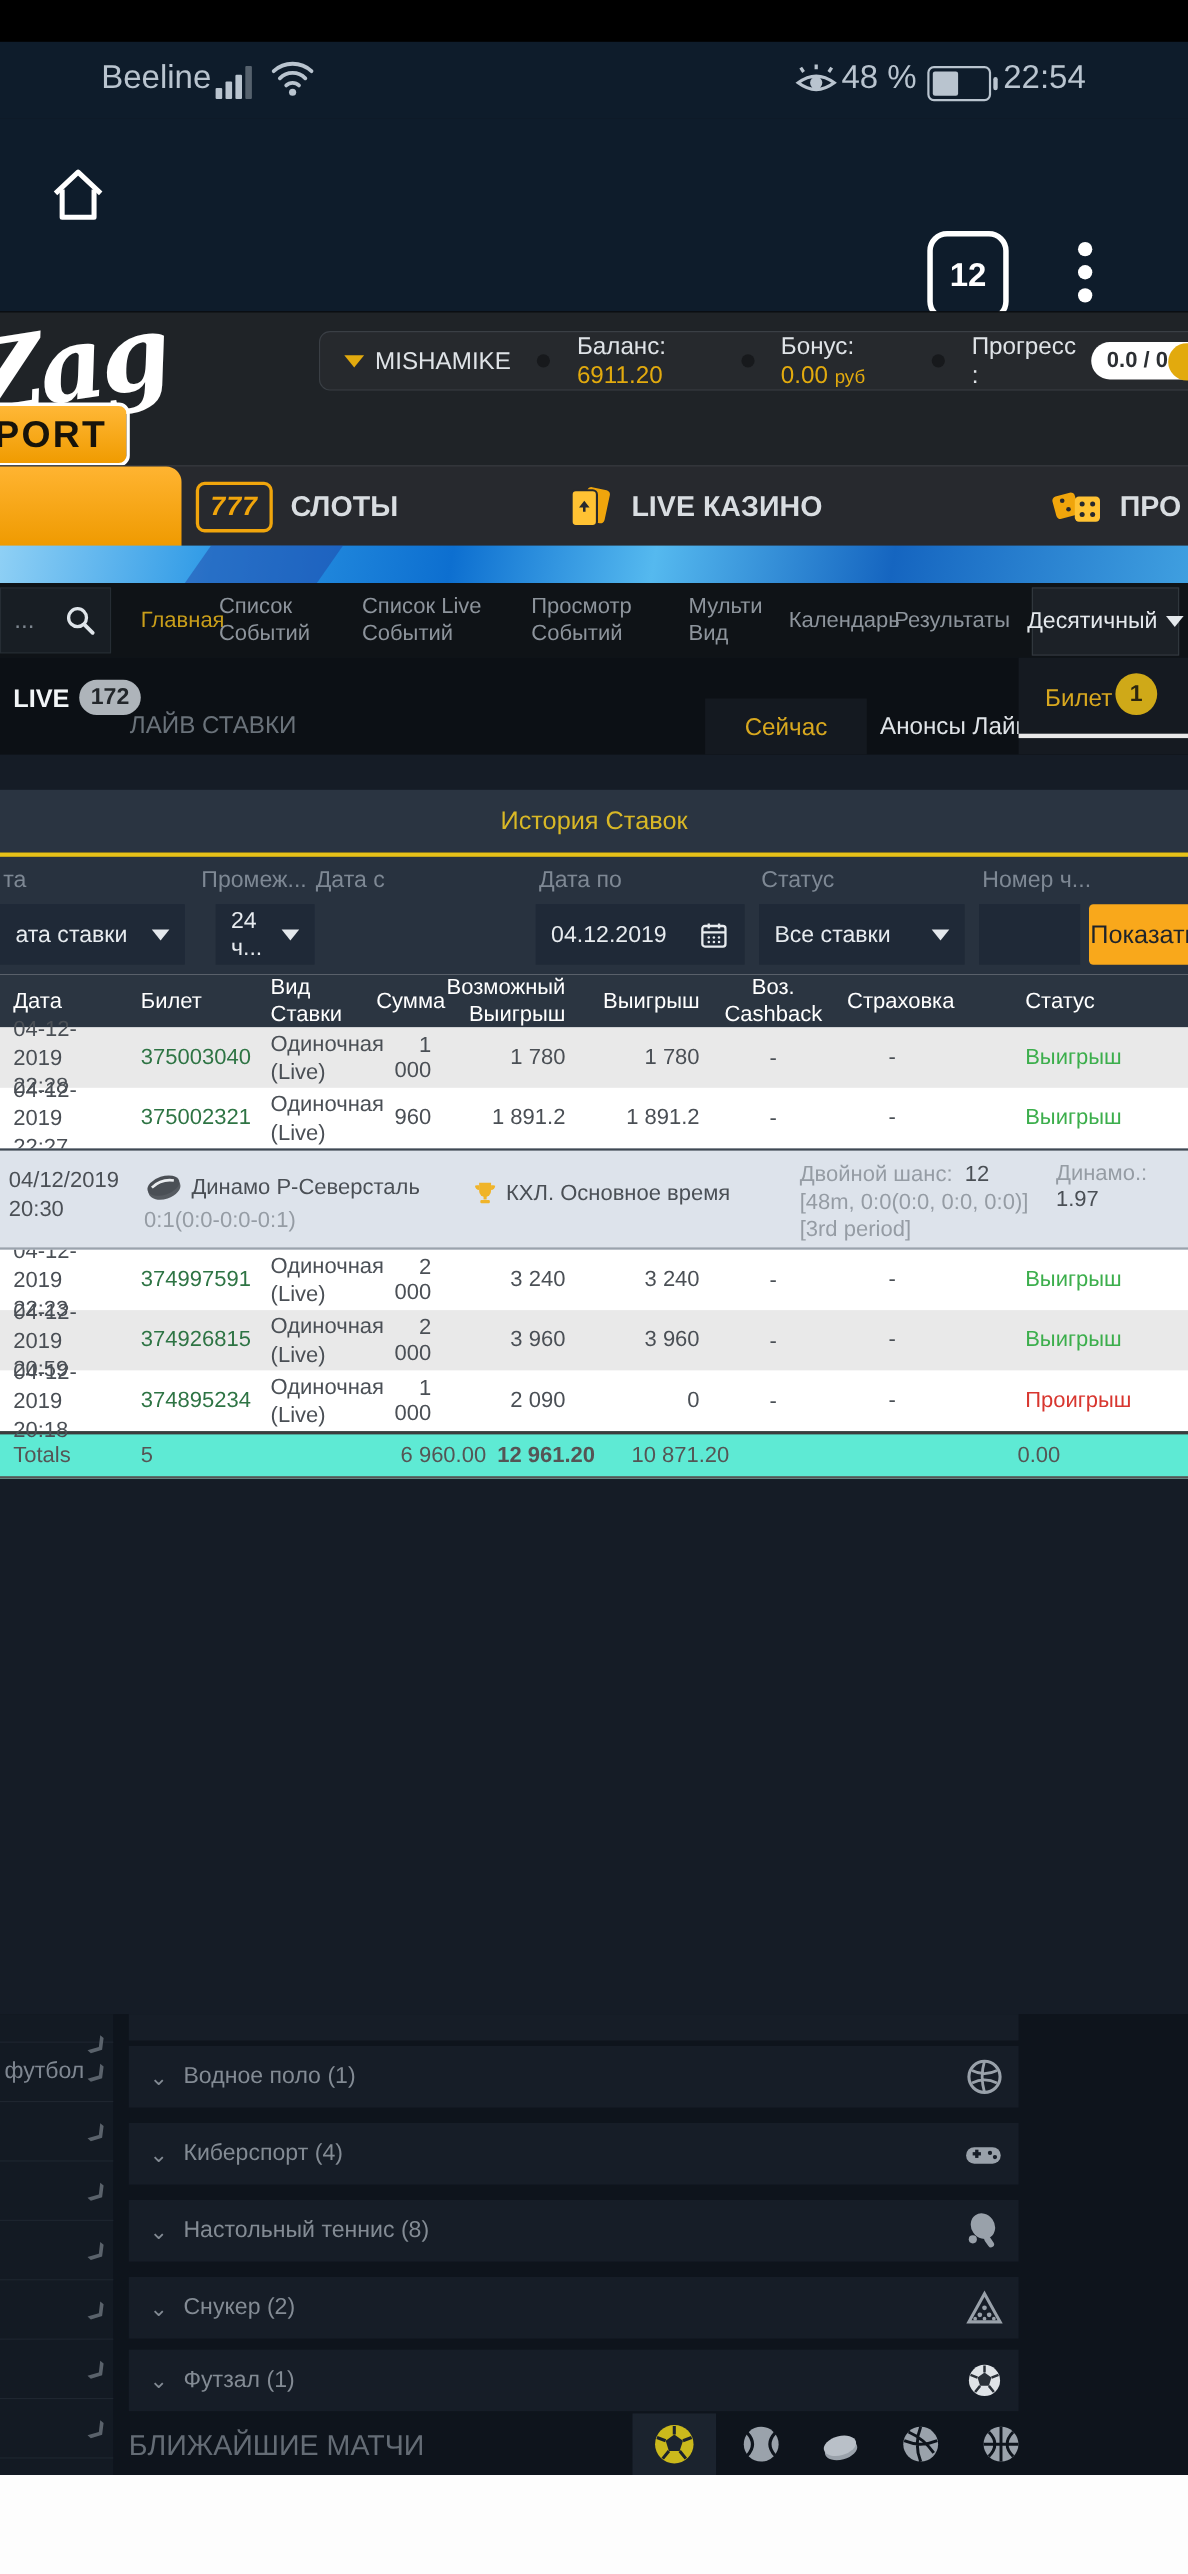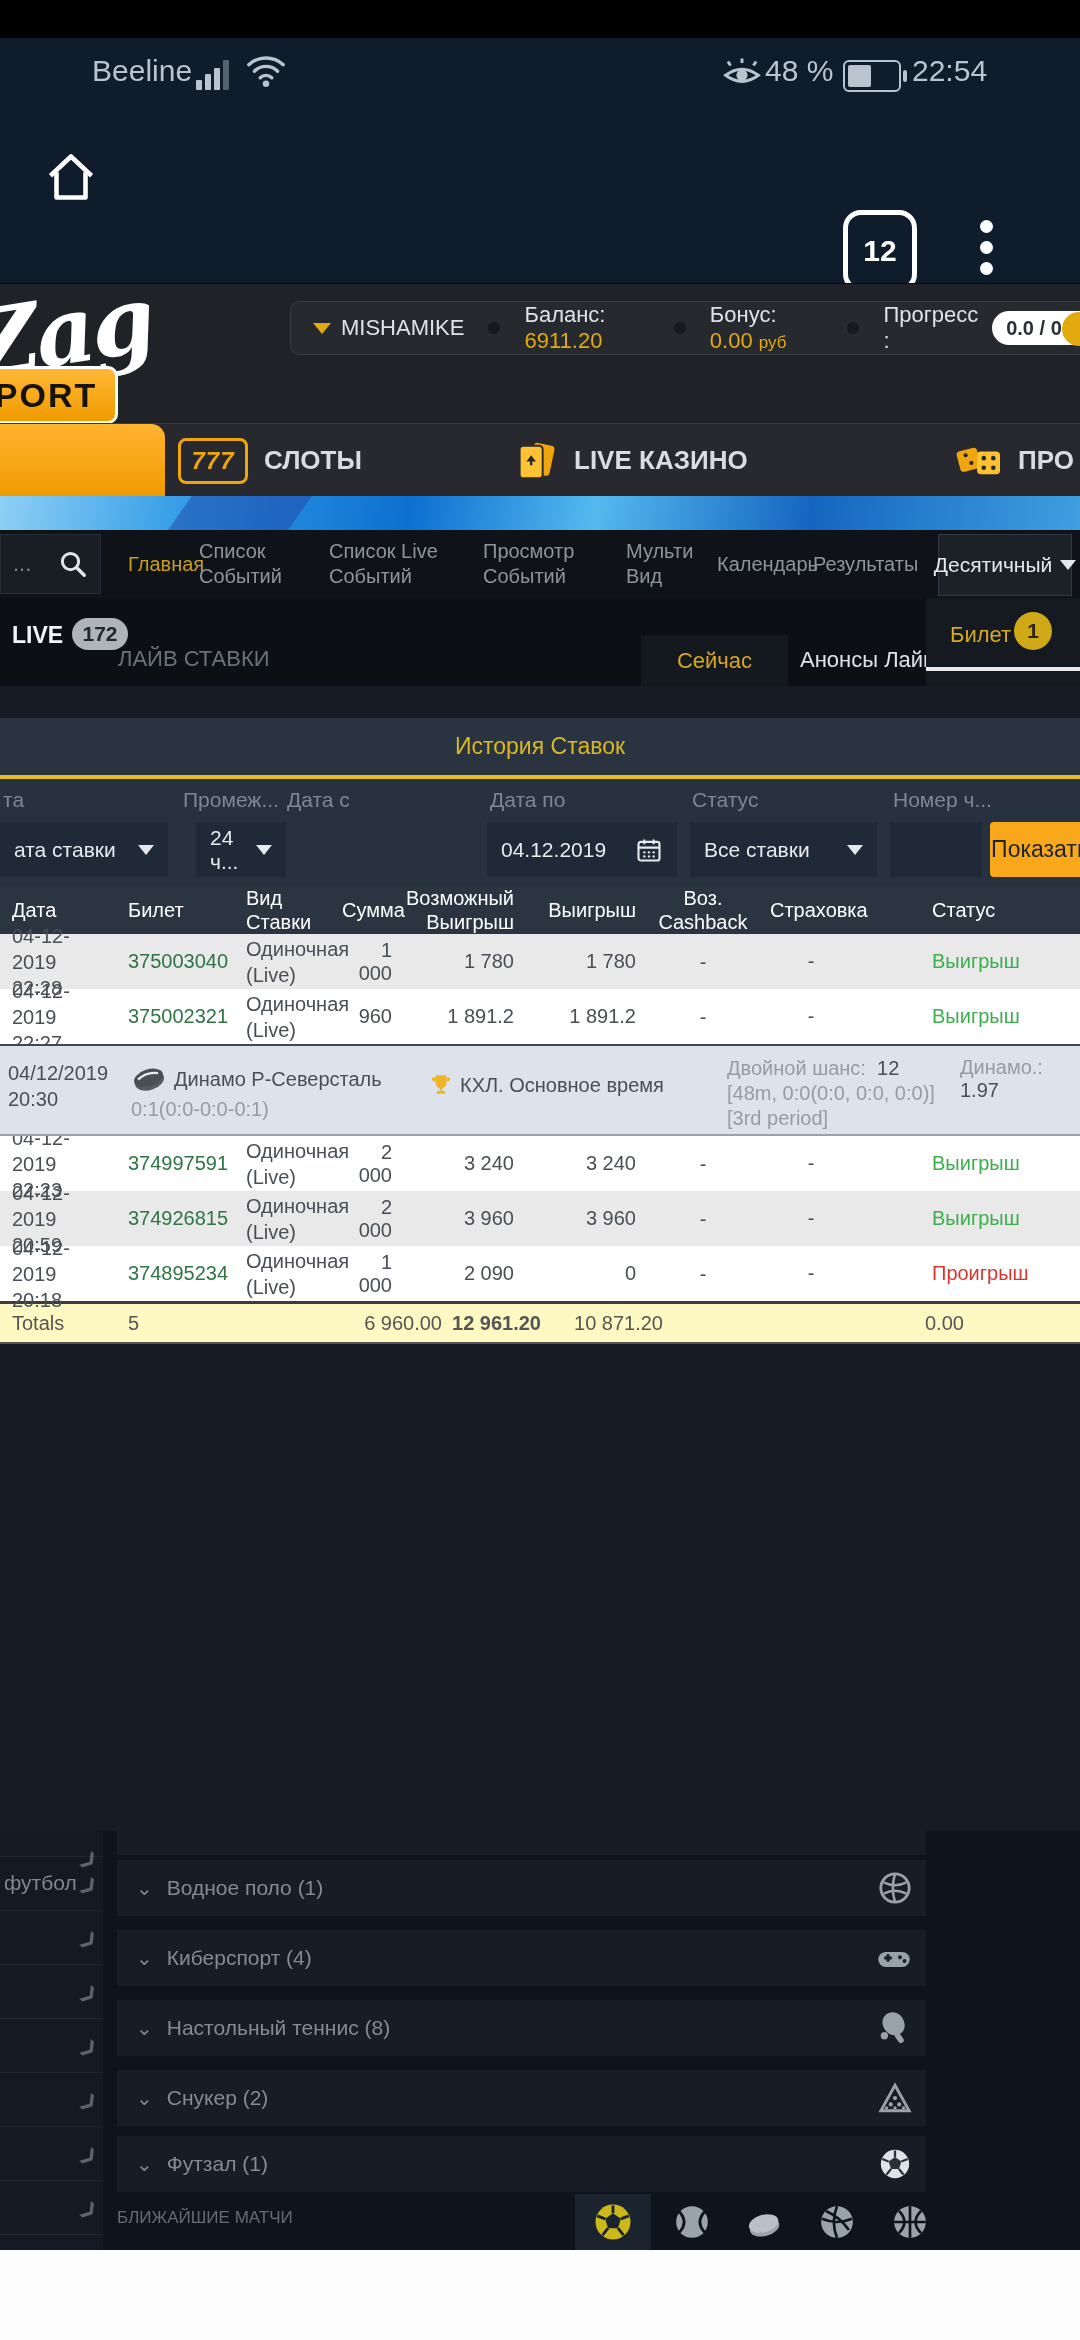--- a/index.html
+++ b/index.html
@@ -100,33 +100,33 @@
   .c-ins{width:98px;text-align:center;}
   .c-status{flex:1;padding-left:72px;}
   .r{height:55px;background:#fff;}
   .r.alt{background:#e9e9e9;}
   .ticket{color:#2e7444;}
   .st-win{color:#3cae4c;}
   .st-loss{color:#d8362f;}
   .detailrow{position:relative;height:88px;background:#dde3eb;border-top:2px solid #3f4953;
     border-bottom:2px solid #9aa3ad;color:#4a4f55;}
   .detailrow .gray{color:#959ca4;}
-  .totals{height:38px;background:#fef9c3;border-top:3px solid #3c3c3c;border-bottom:2px solid #555;
+  .totals{height:38px;background:#5eead4;border-top:3px solid #3c3c3c;border-bottom:2px solid #555;
     color:#555;}
   .totals .c-status{padding-left:38px;}
   
   #bottom{left:0;top:1793px;width:1080px;height:419px;background:#0e141c;}
   .bsidebar{left:0;top:0;width:103px;height:419px;background:#131a23;}
   .bsrow{position:relative;height:53px;border-bottom:1px solid #1f2630;color:#7f8791;font-size:21px;}
   .bsrow .tick{position:absolute;right:6px;top:18px;color:#5a626b;font-size:18px;transform:rotate(40deg);}
   .sportrow{position:absolute;left:117px;width:809px;height:56px;background:#161d27;
     display:flex;align-items:center;color:#838b94;font-size:21px;}
   .sportrow .chev{margin:0 14px 0 19px;font-size:20px;color:#838b94;}
   .sportrow .sicon{position:absolute;right:14px;top:11px;color:#99a1aa;}
-  .upcoming{left:117px;top:377px;color:#646c75;font-size:17px;}
+  .upcoming{left:117px;top:377px;color:#646c75;font-size:26px;}
   .balltile{left:575px;top:363px;width:76px;height:56px;background:#1b232e;
     display:flex;align-items:center;justify-content:center;}
   .ballicon{position:absolute;top:372px;color:#9aa2ab;}
   
   #androidbar{left:0;top:2212px;width:1080px;height:128px;background:#fdfdfd;
     display:flex;align-items:center;}
   svg{display:block;}
 </style>
 </head>
 <body>

